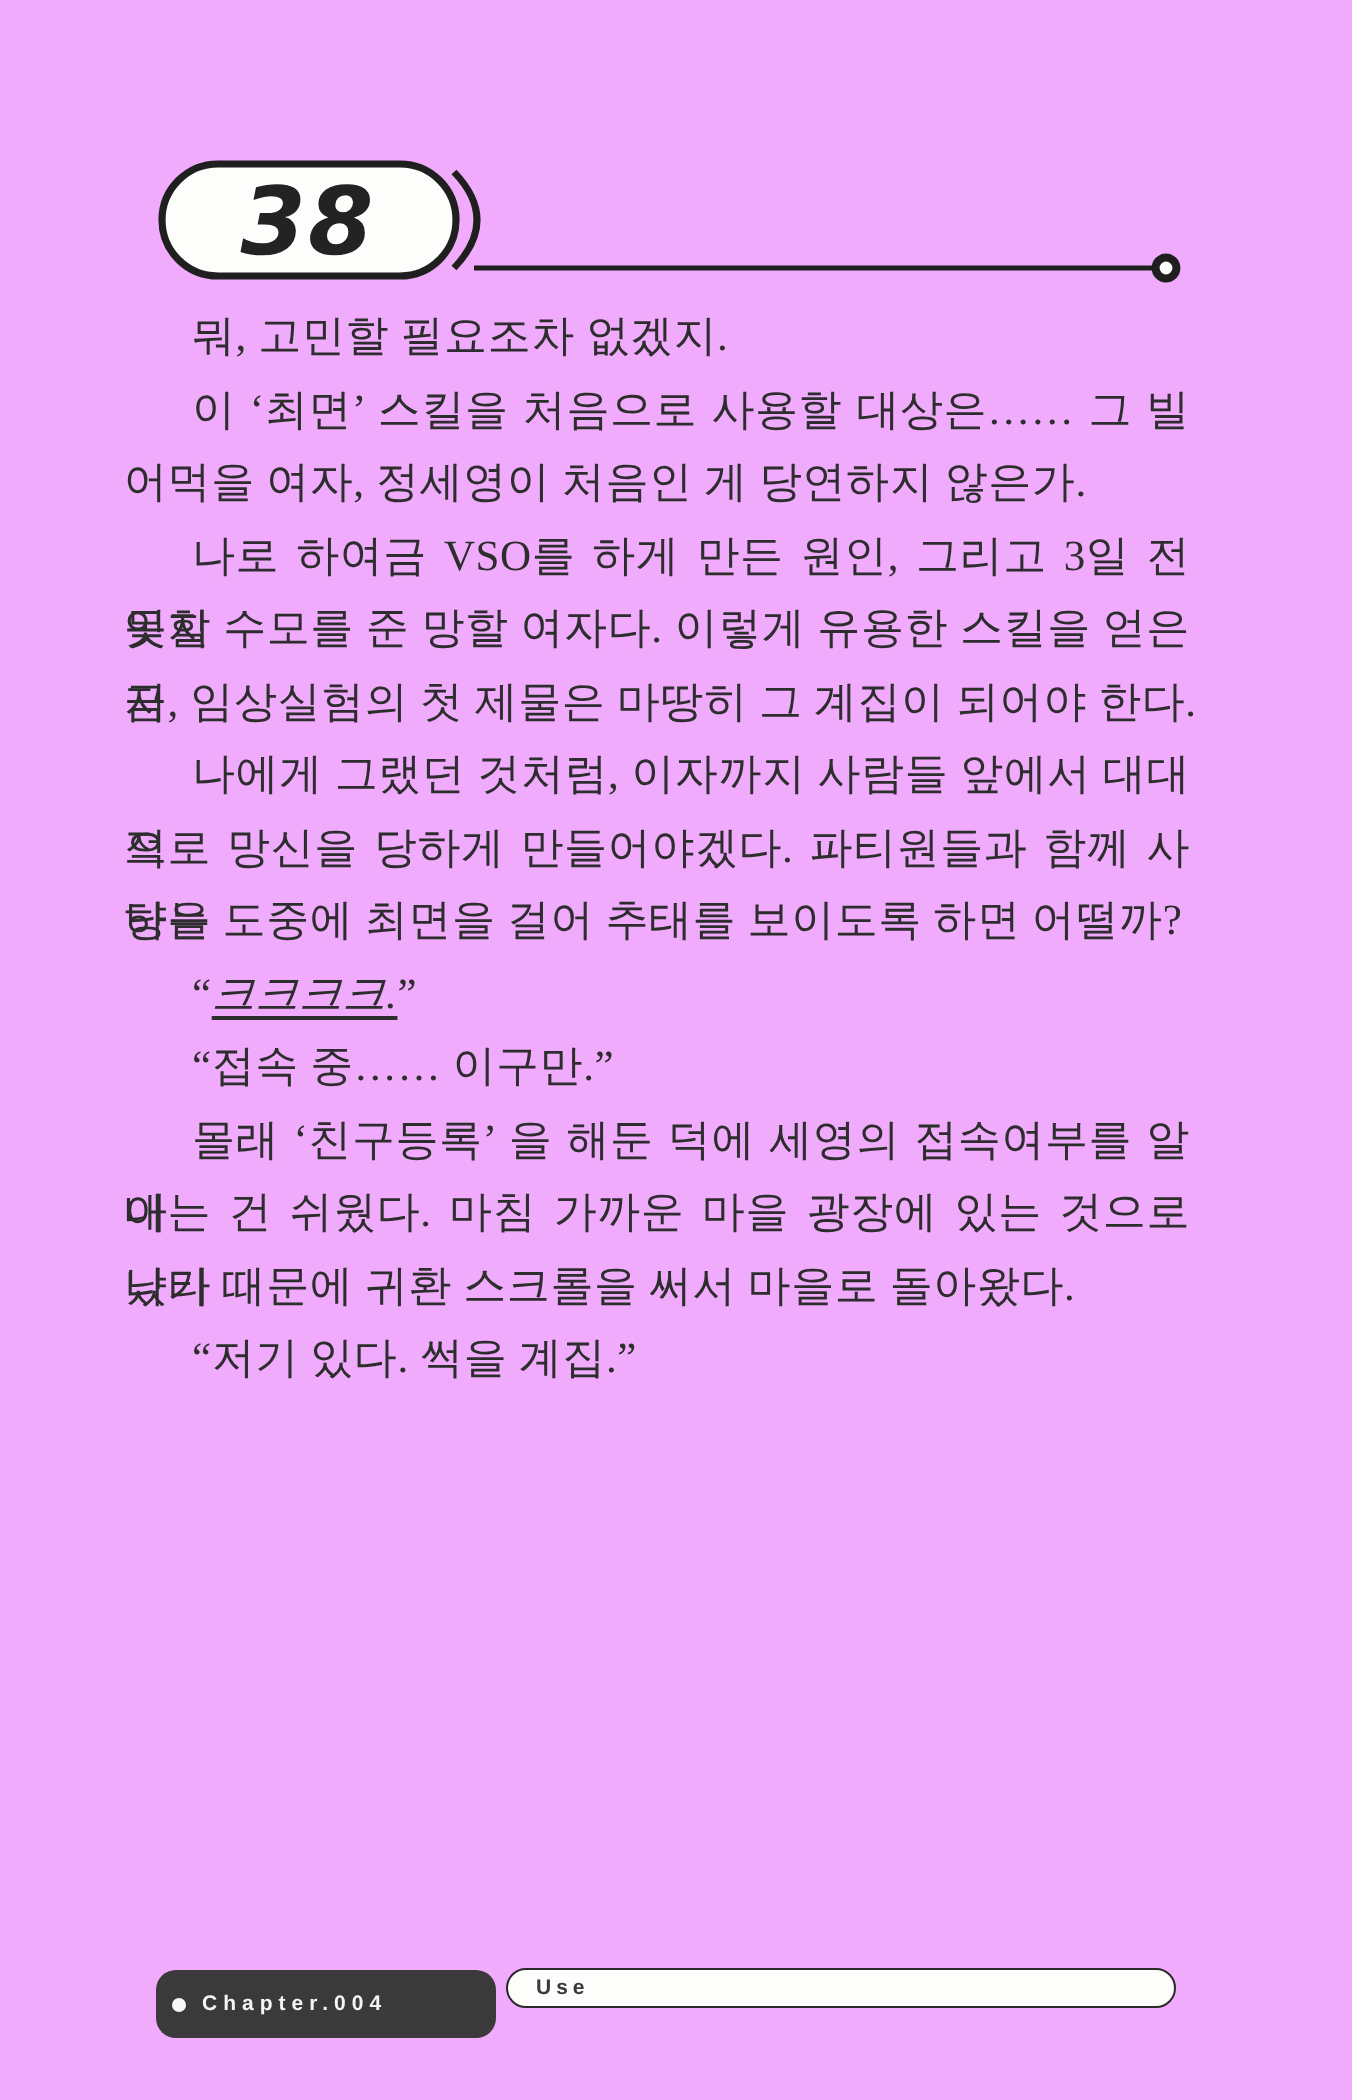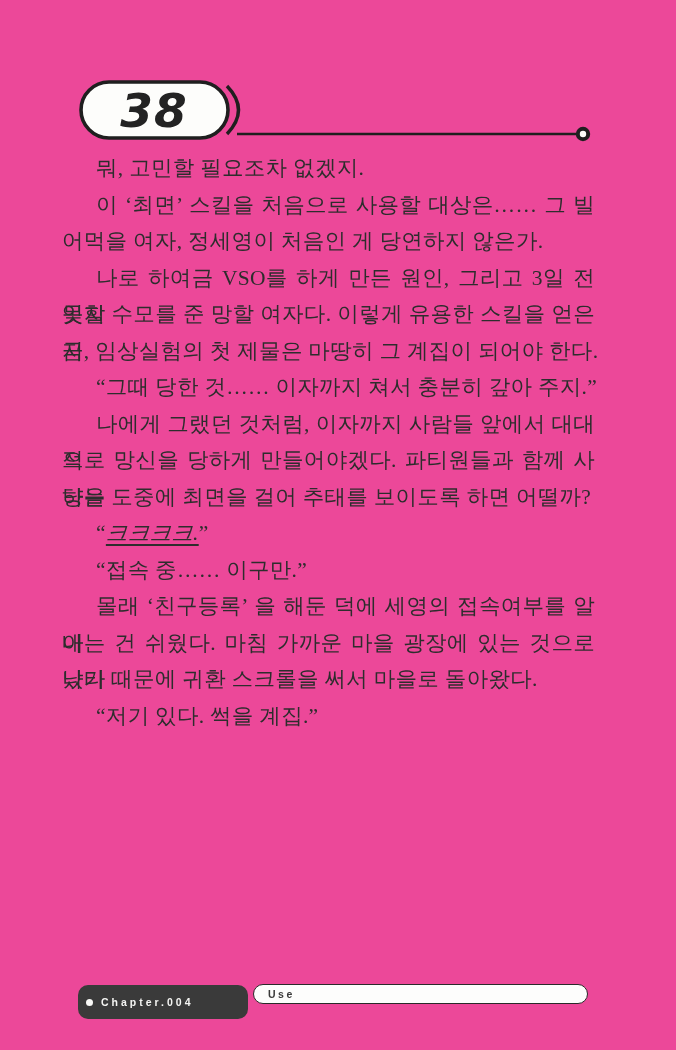--- a/index.html
+++ b/index.html
@@ -10,21 +10,21 @@
     width: 676px;
     height: 1050px;
     background: #fbfbf9;
     overflow: hidden;
     font-family: "Liberation Serif", "DejaVu Serif", serif;
   }
   .page {
     position: relative;
     width: 676px;
     height: 1050px;
-    background: #ec4899;
+    background: #f0abfc;
   }
 
   
   .header-art {
     position: absolute;
     left: 0;
     top: 70px;
     width: 676px;
     height: 84px;
   }
@@ -151,23 +151,20 @@
       <div class="para">
         <div class="line first fill">이 ‘최면’ 스킬을 처음으로 사용할 대상은…… 그 빌</div>
         <div class="line">어먹을 여자, 정세영이 처음인 게 당연하지 않은가.</div>
       </div>
       <div class="para">
         <div class="line first fill">나로 하여금 VSO를 하게 만든 원인, 그리고 3일 전 잊지</div>
         <div class="line fill">못할 수모를 준 망할 여자다. 이렇게 유용한 스킬을 얻은 지</div>
         <div class="line">금, 임상실험의 첫 제물은 마땅히 그 계집이 되어야 한다.</div>
       </div>
       <div class="para">
-        <div class="line first">“그때 당한 것…… 이자까지 쳐서 충분히 갚아 주지.”</div>
-      </div>
-      <div class="para">
         <div class="line first fill">나에게 그랬던 것처럼, 이자까지 사람들 앞에서 대대적</div>
         <div class="line fill">으로 망신을 당하게 만들어야겠다. 파티원들과 함께 사냥을</div>
         <div class="line">하는 도중에 최면을 걸어 추태를 보이도록 하면 어떨까?</div>
       </div>
       <div class="para">
         <div class="line first"><span>“</span><span class="em-seg">크크크크.</span><span>”</span></div>
       </div>
       <div class="para">
         <div class="line first">“접속 중…… 이구만.”</div>
       </div>

